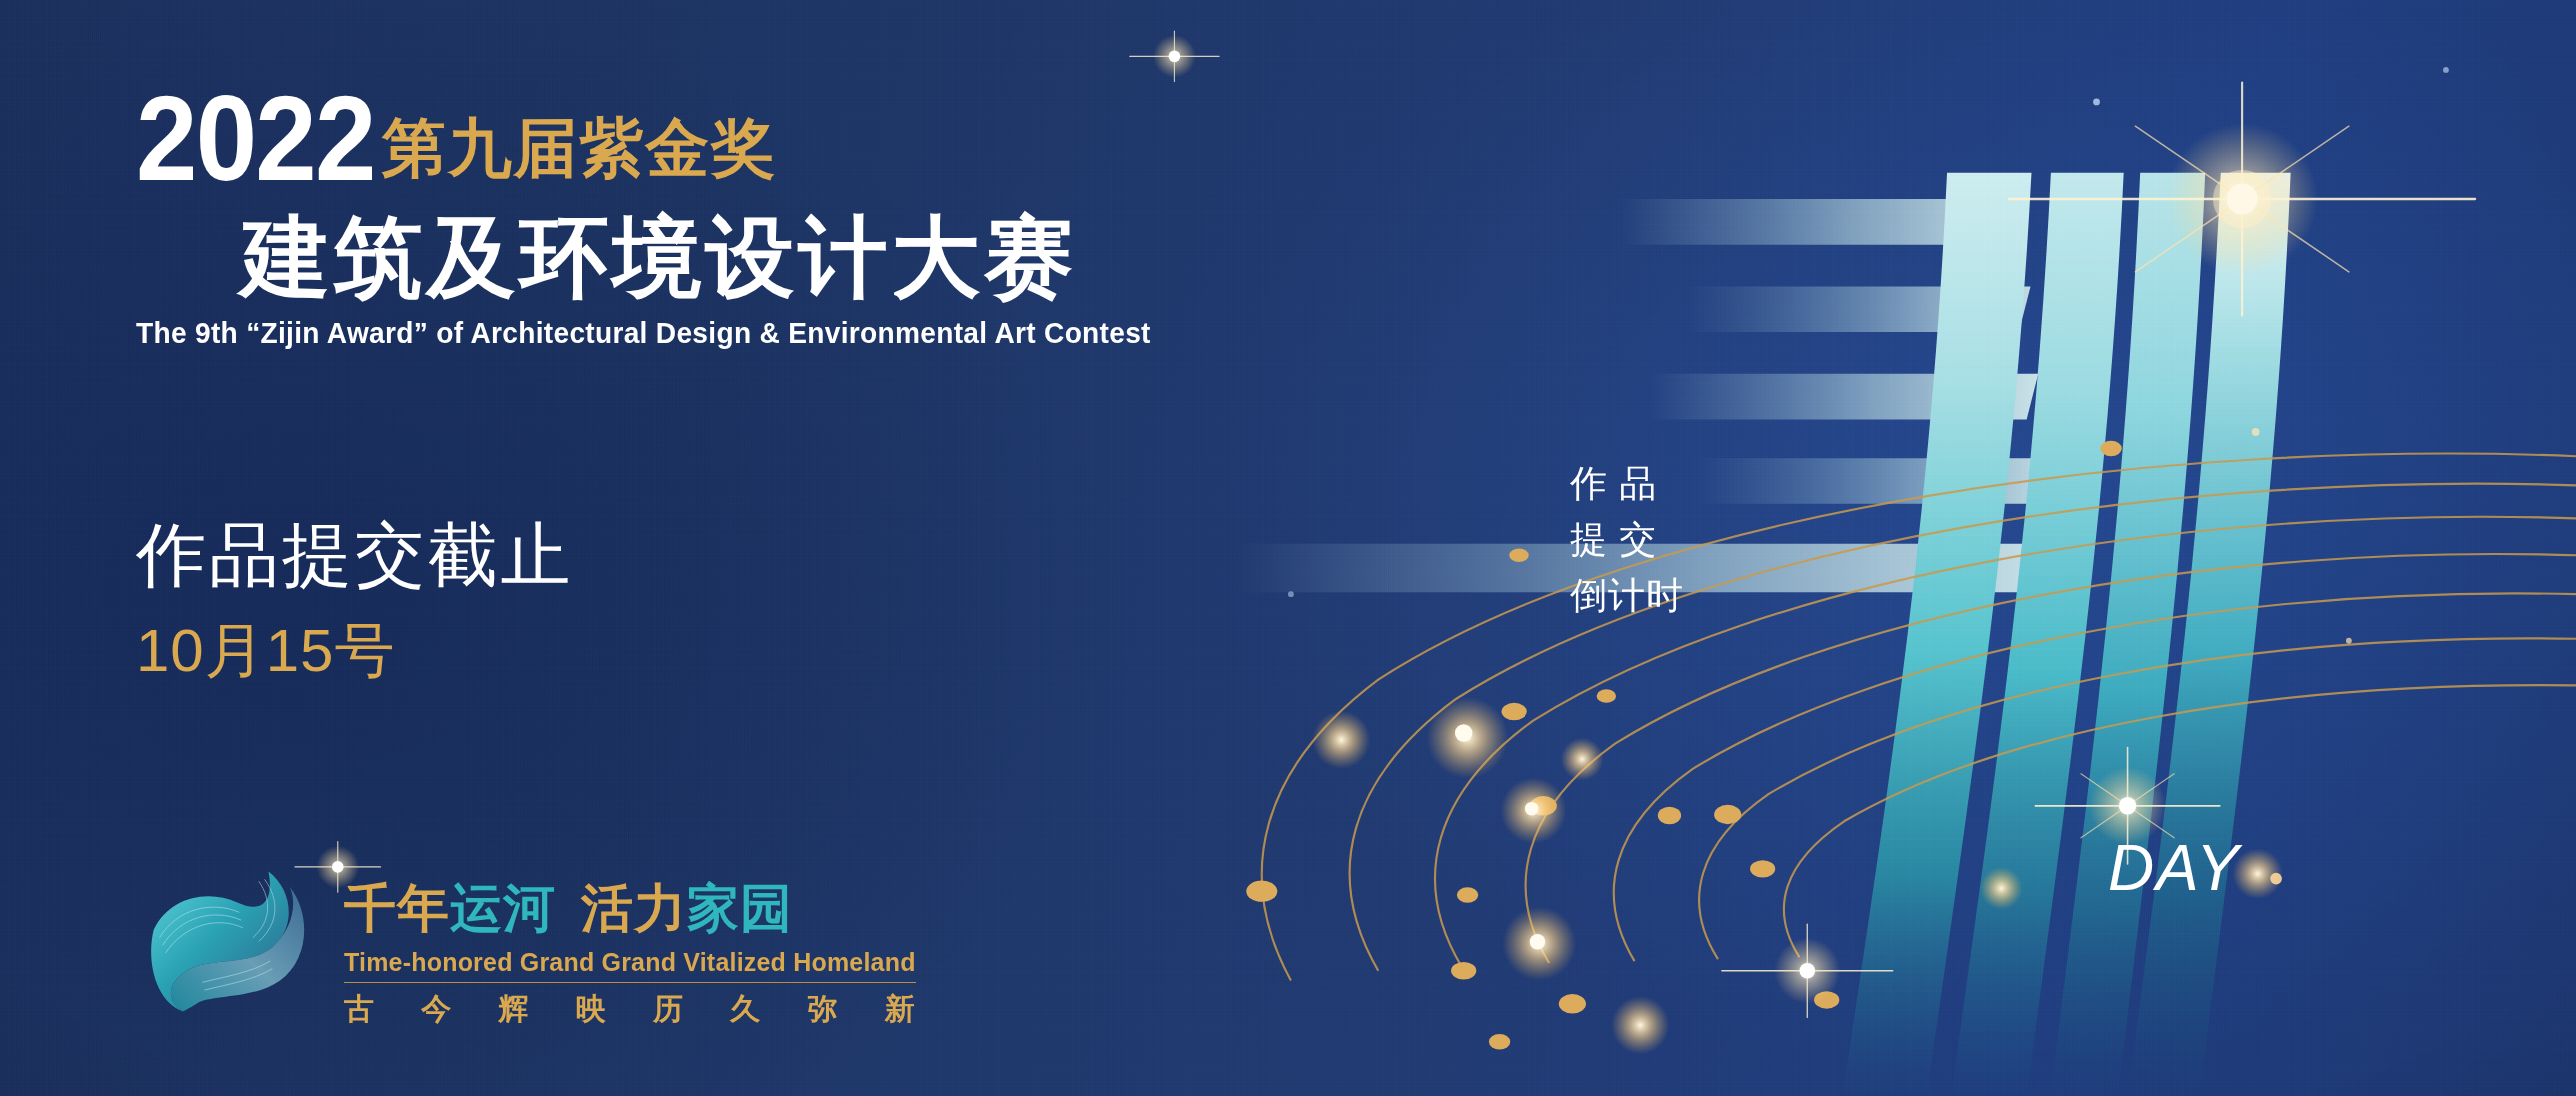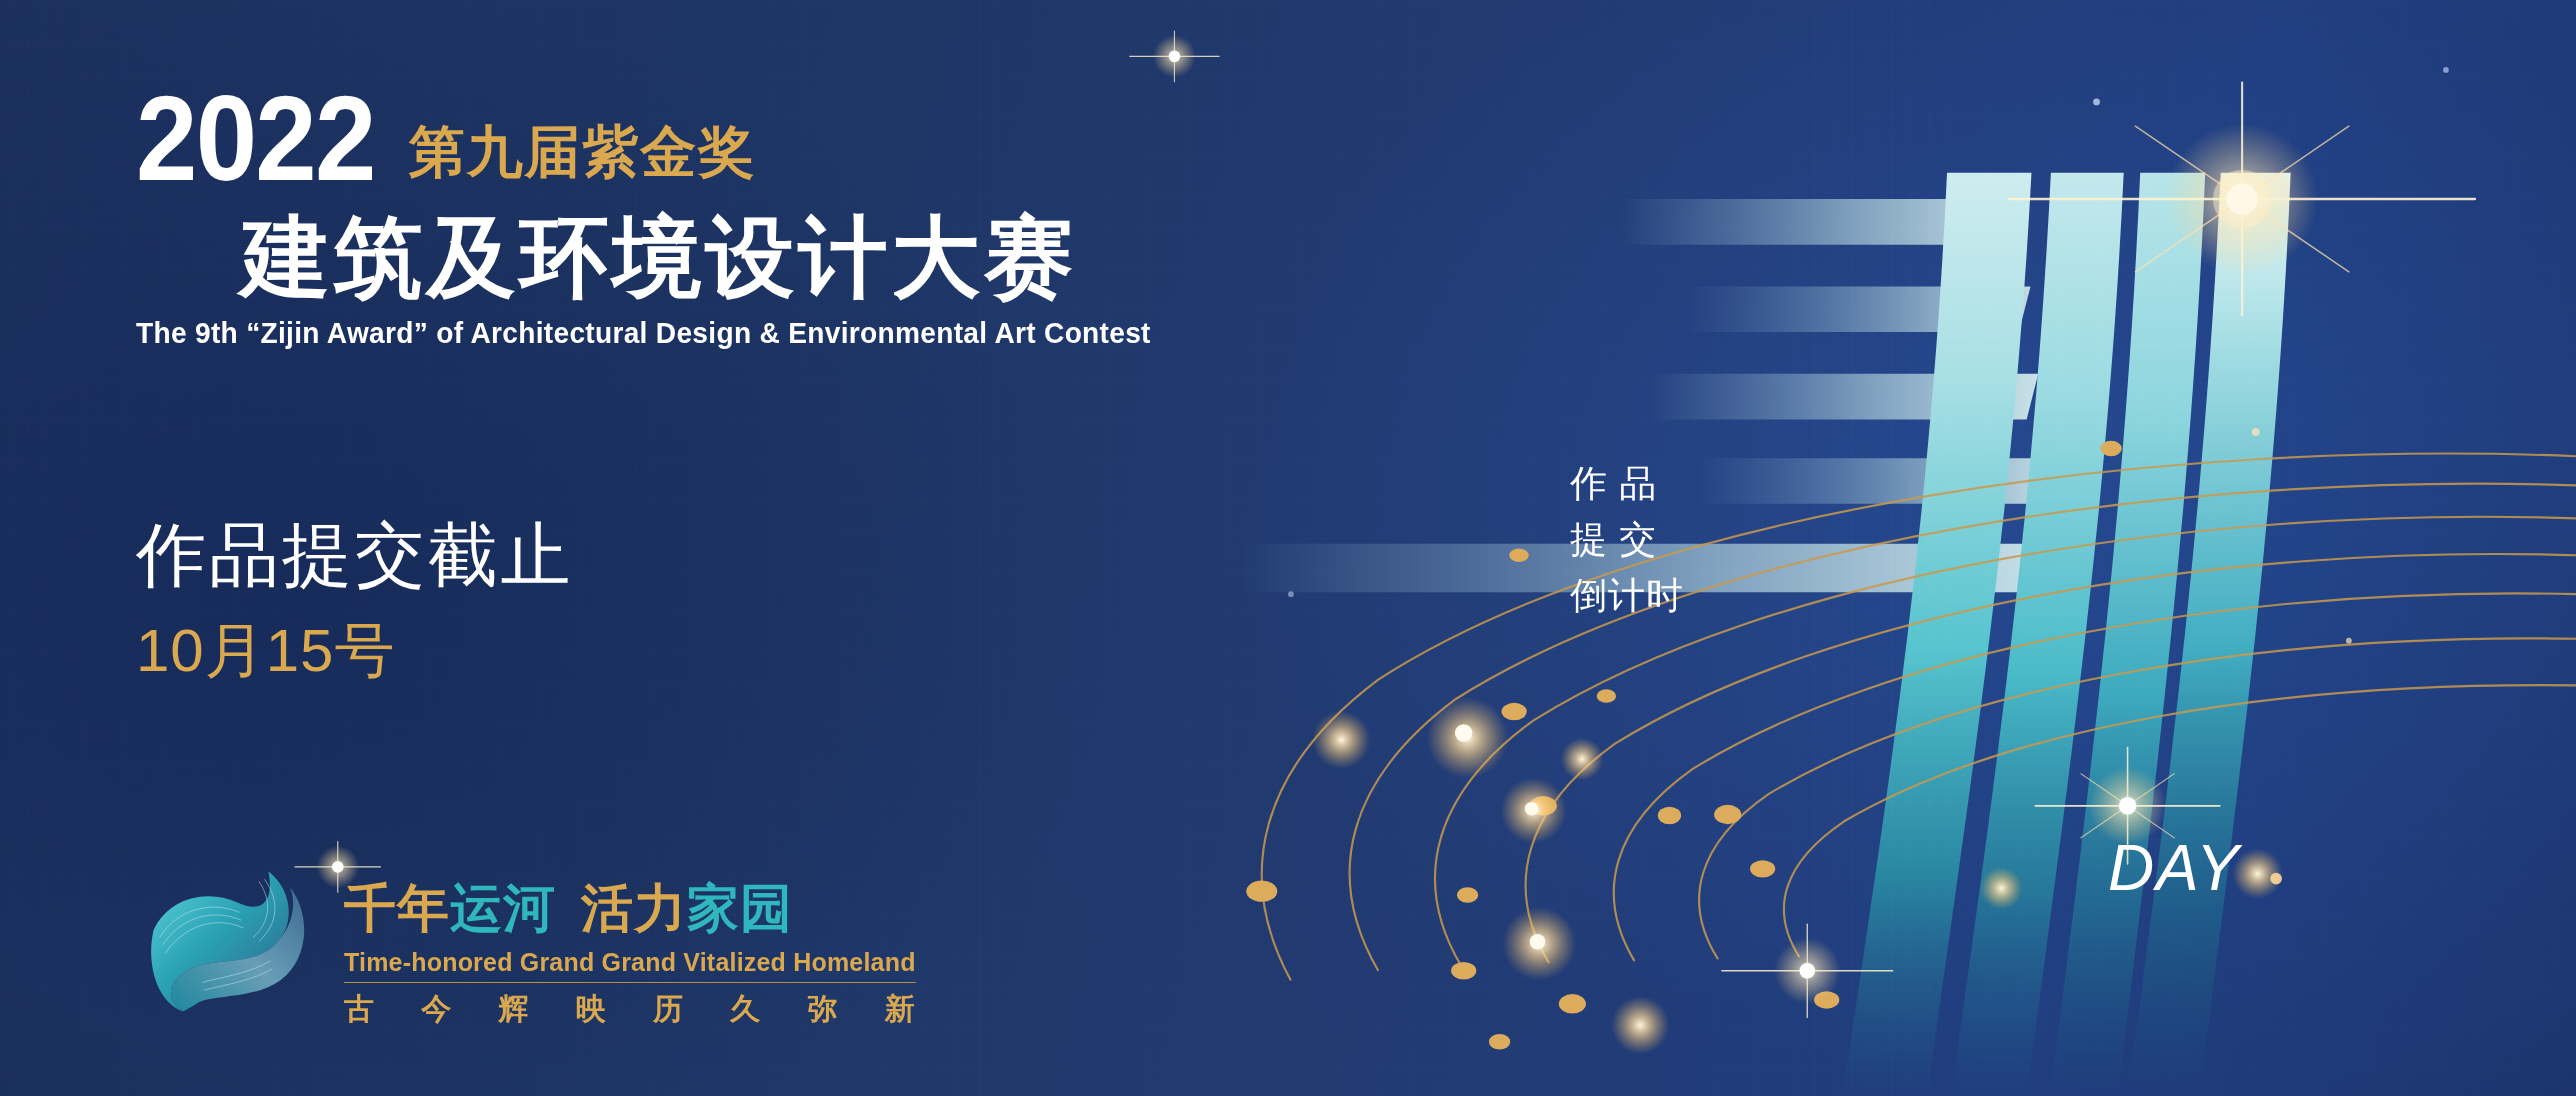--- a/index.html
+++ b/index.html
@@ -33,35 +33,35 @@
     position:absolute; inset:0;
     background:radial-gradient(ellipse 115% 125% at 50% 45%, rgba(0,0,0,0) 55%, rgba(5,12,30,.42) 100%);
     pointer-events:none;
   }
 
   svg.layer { position:absolute; inset:0; width:100%; height:100%; display:block; }
 
   
   .left-block { position:absolute; left:136px; top:83px; z-index:6; }
 
-  .title-row { display:flex; align-items:flex-end; gap:27px; }
+  .title-row { display:flex; align-items:flex-end; }
 
   .year {
     font-family:"Liberation Sans","DejaVu Sans",sans-serif;
     font-size:120px;
     font-weight:bold;
     color:#ffffff;
     letter-spacing:-1.9px;
     line-height:.92;
     font-stretch:condensed;
     transform:scaleX(.92);
     transform-origin:left bottom;
   }
   .edition {
-    font-size:56px;
+    font-size:64px;
     font-weight:bold;
     color:#d9a84f;
     letter-spacing:1.9px;
     line-height:1;
     padding-bottom:13.6px;
     margin-left:-13.6px;
   }
 
   .headline-cn {
     margin-top:15.5px;

